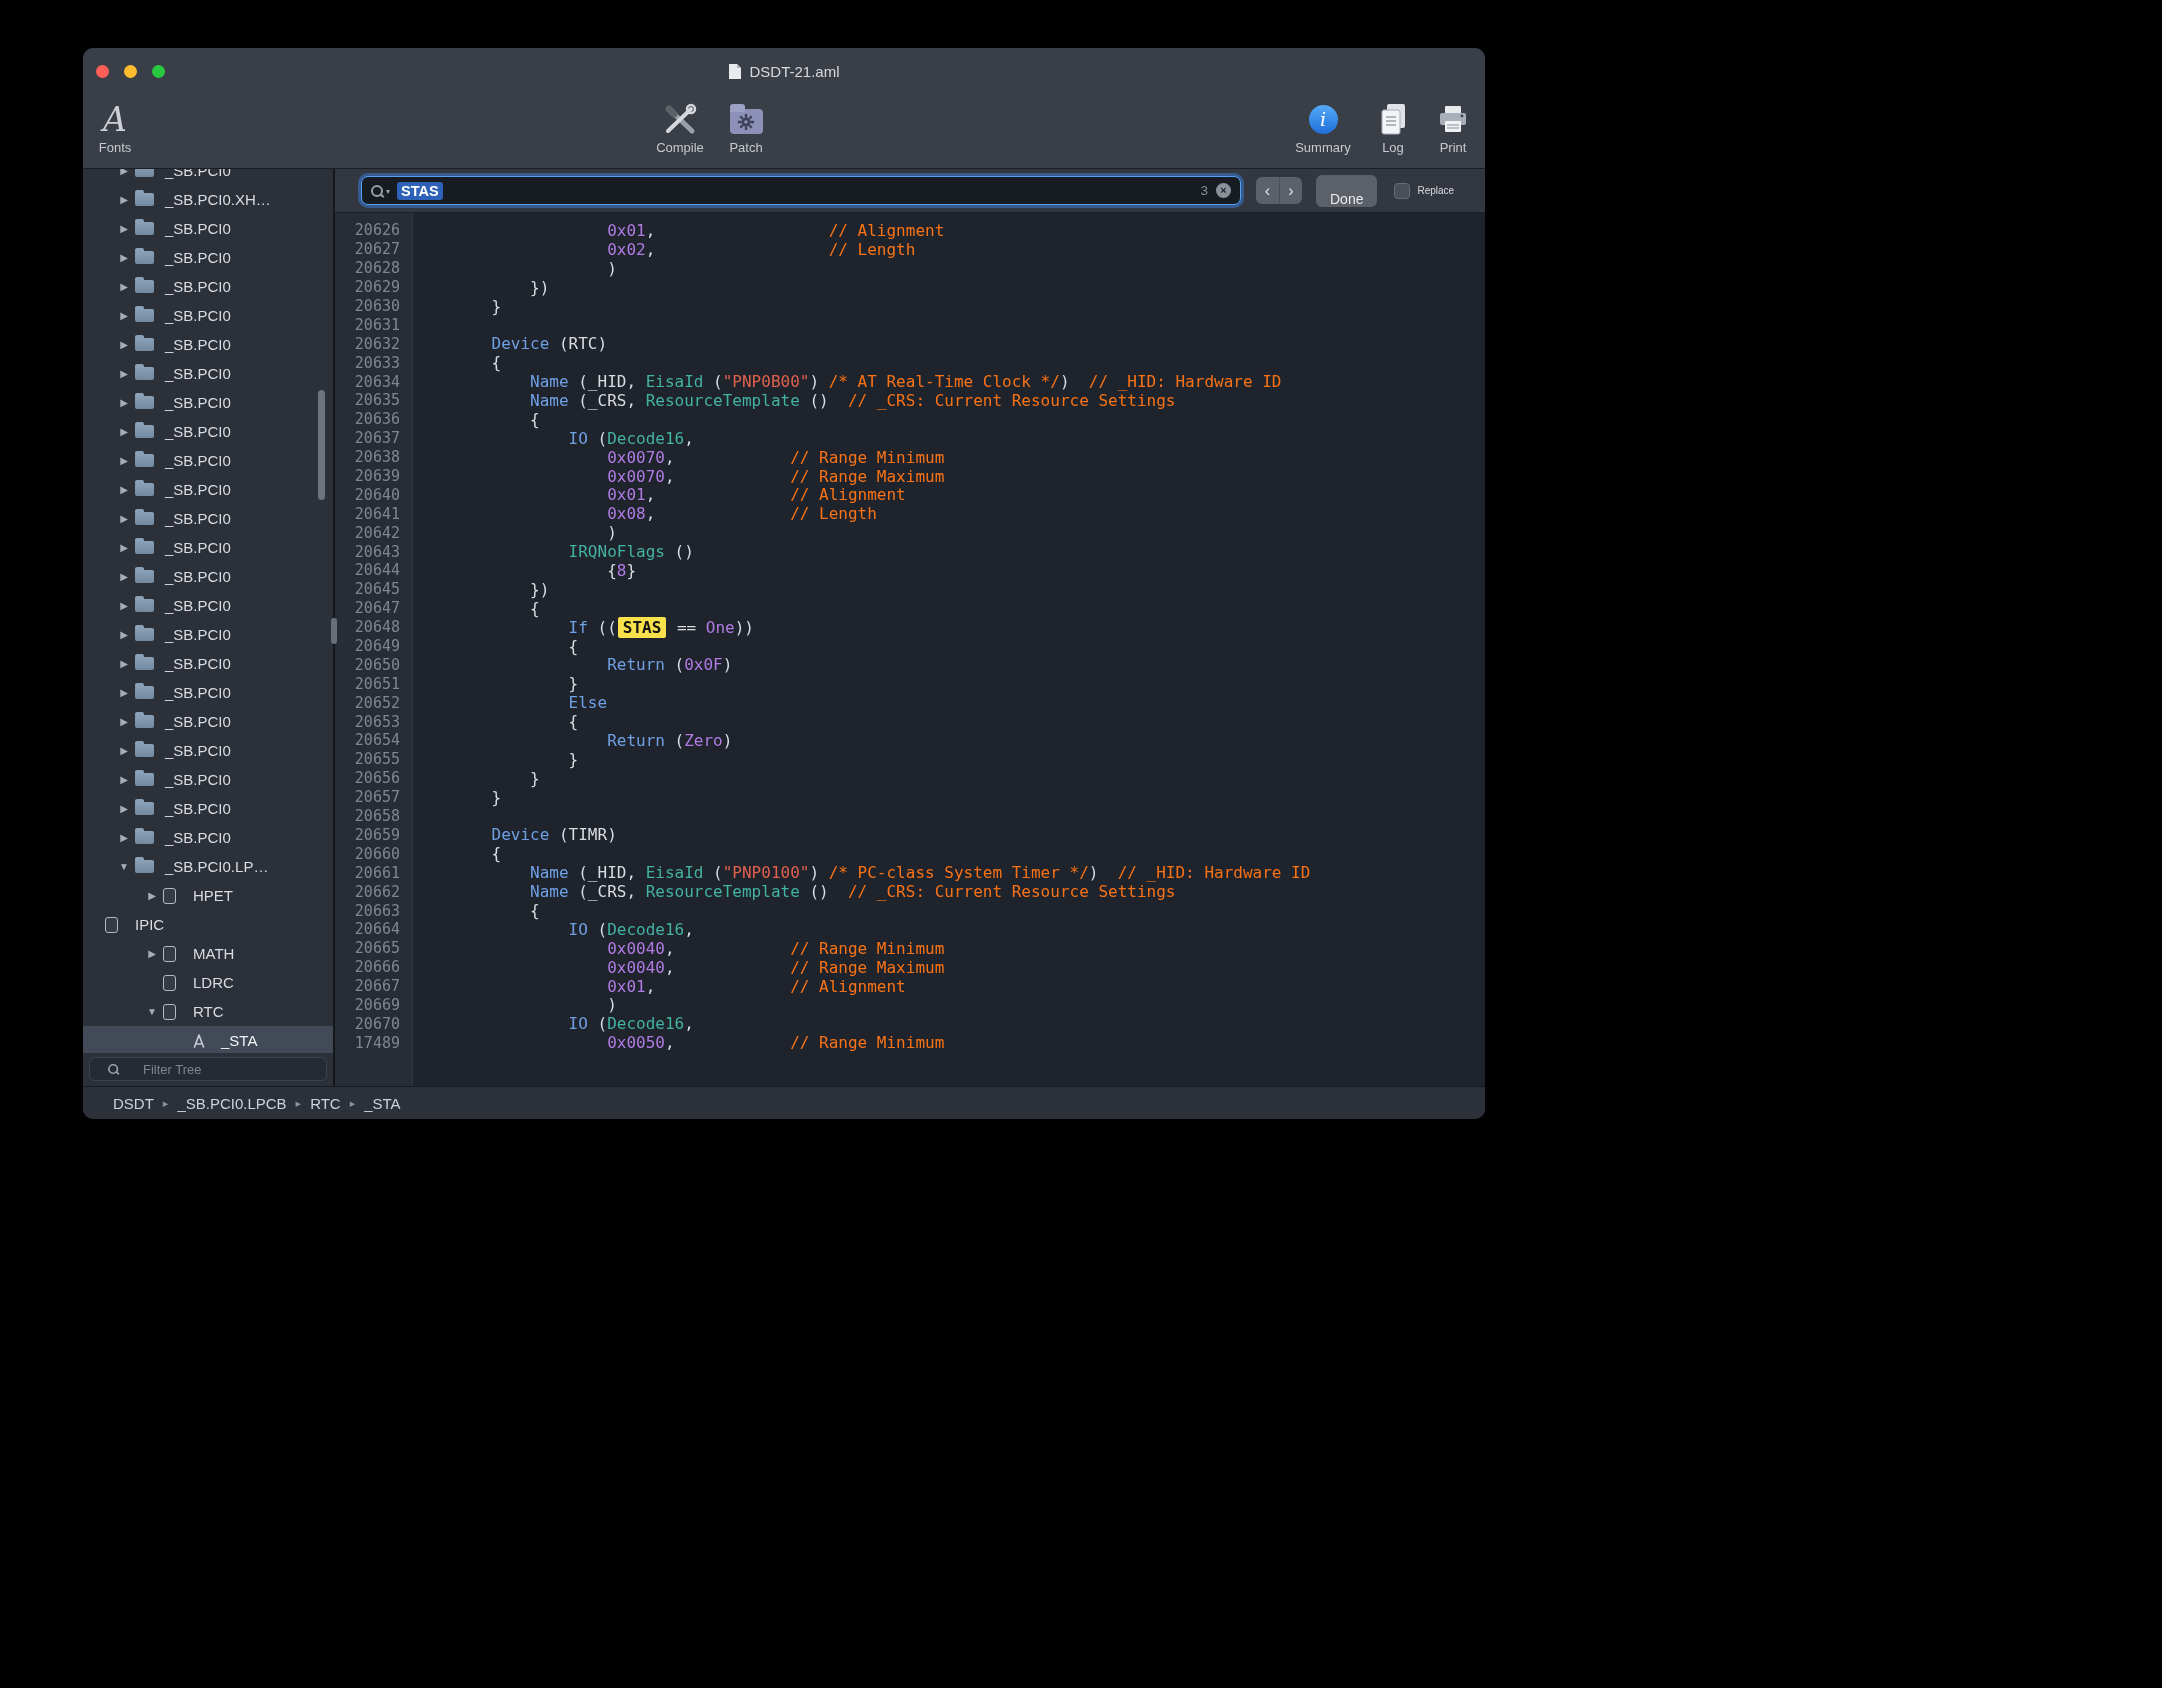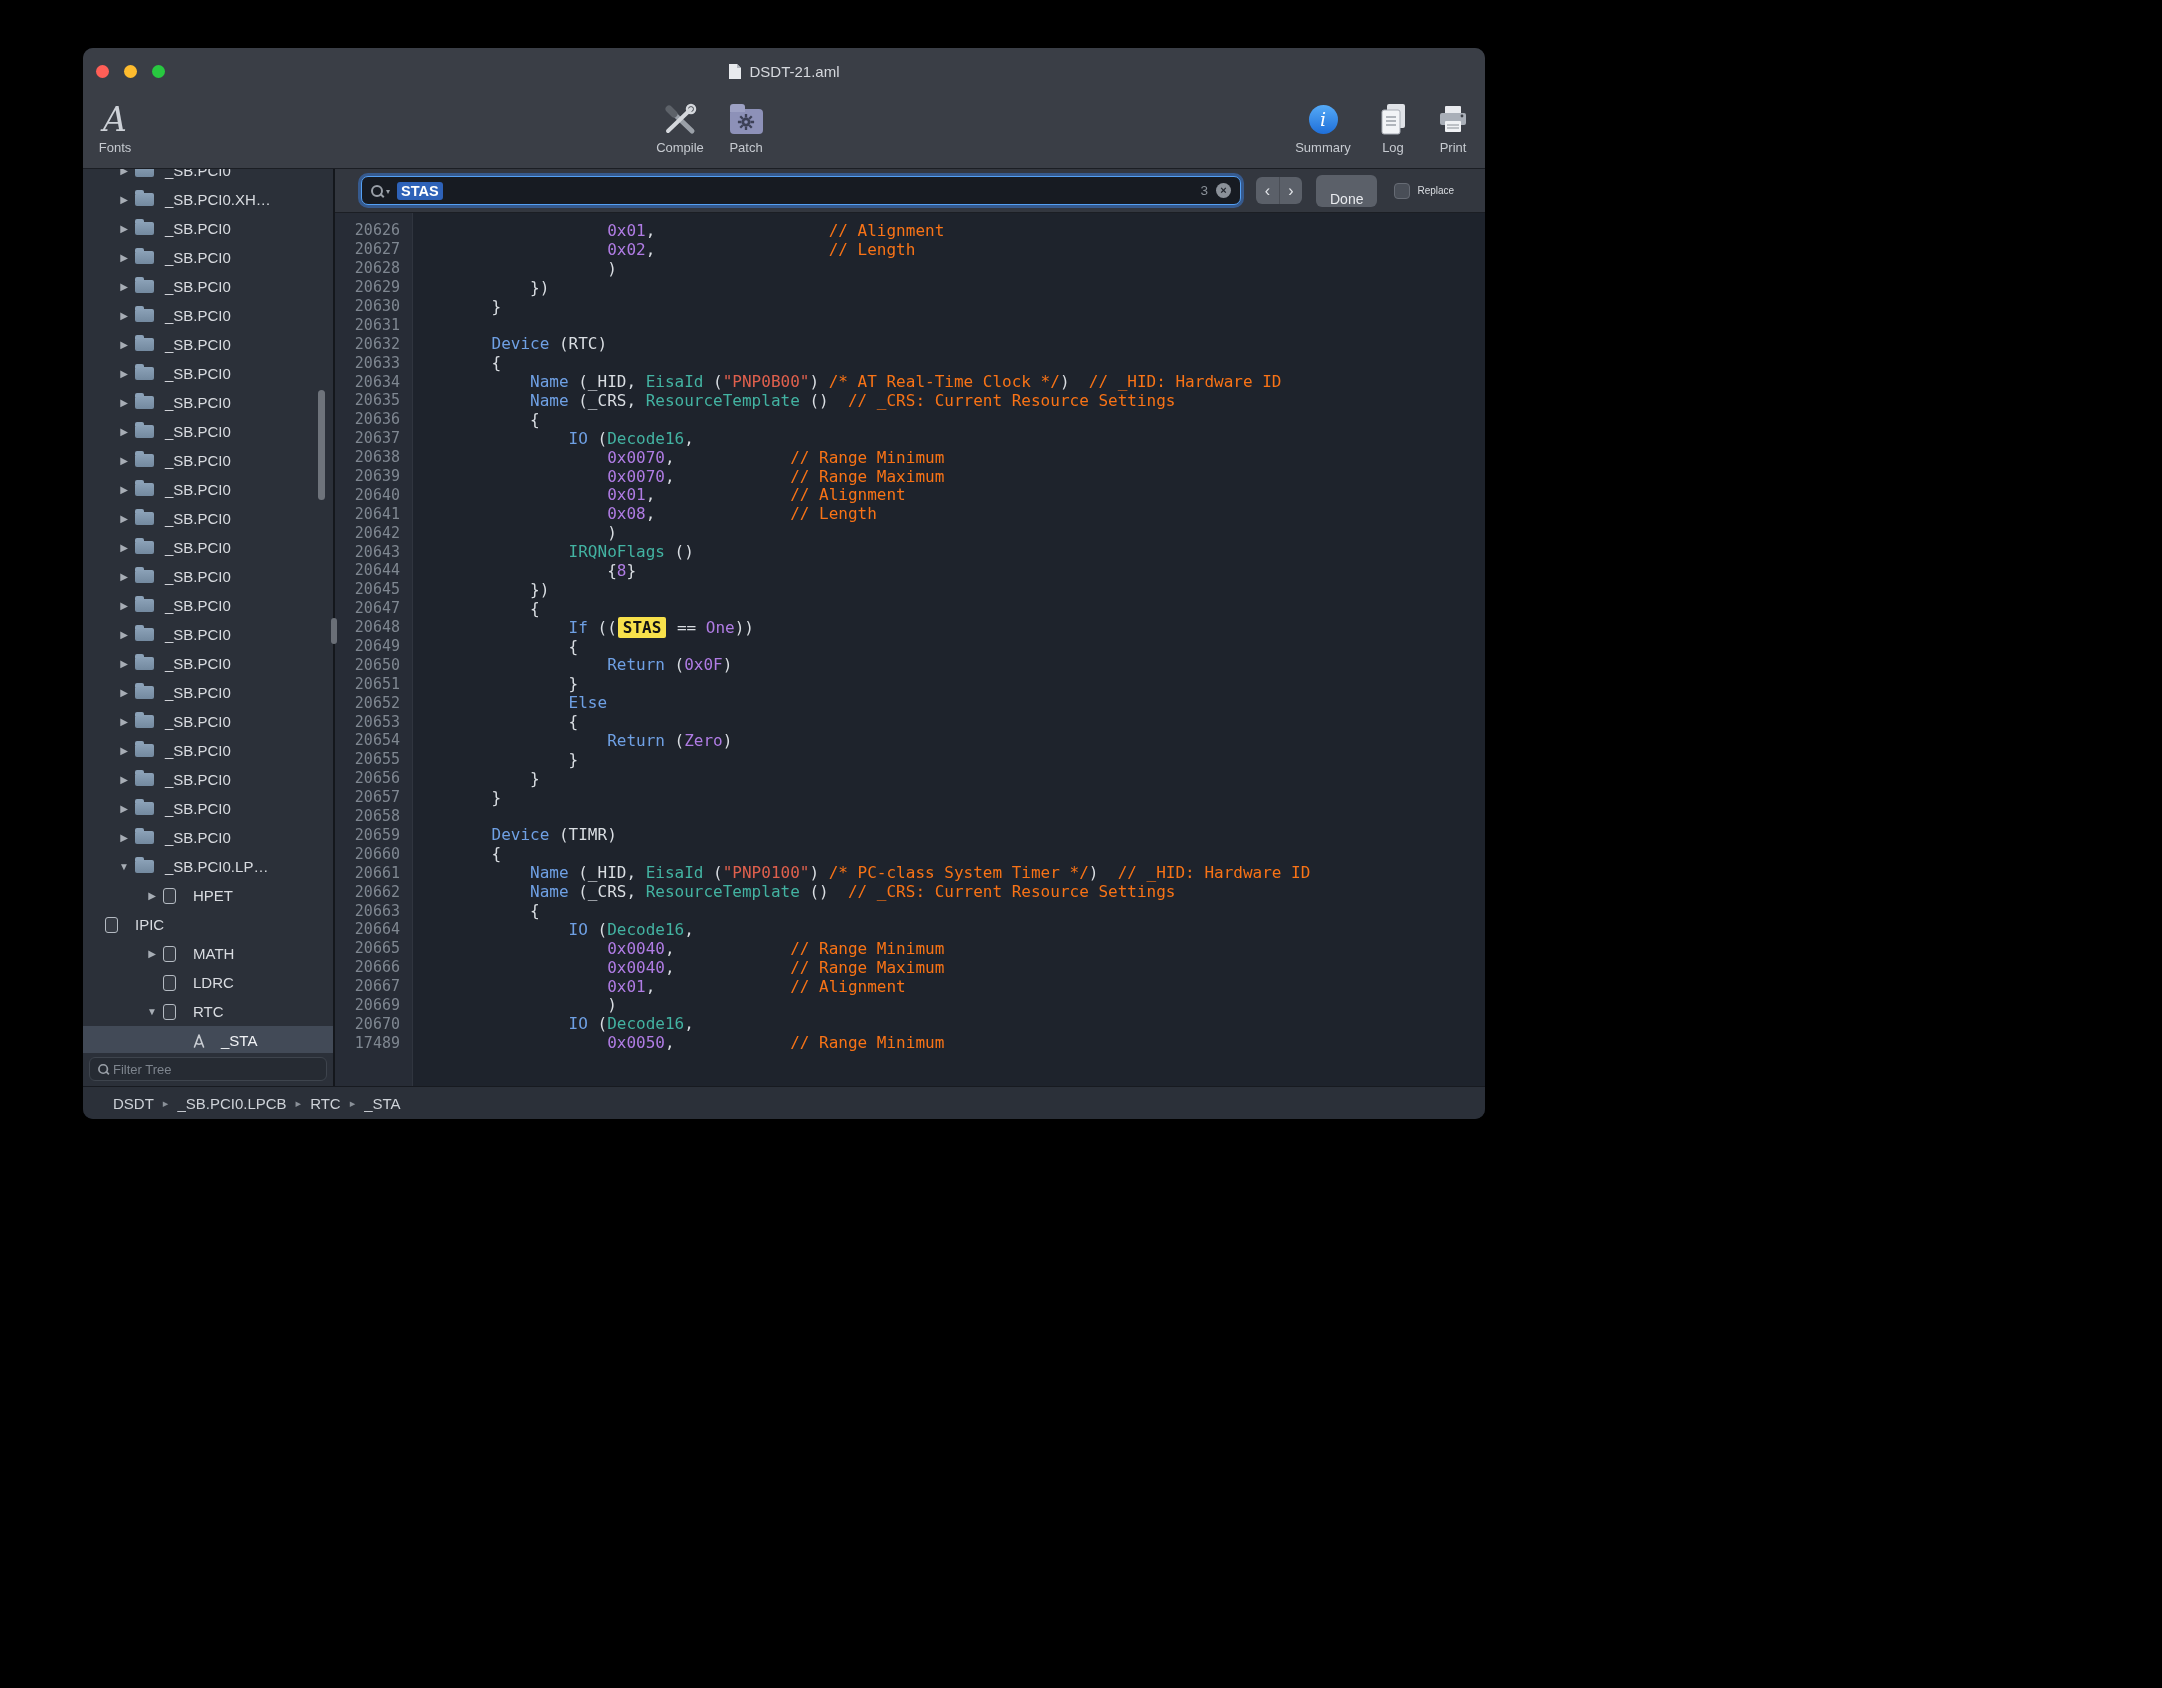--- a/index.html
+++ b/index.html
@@ -40,21 +40,21 @@
   .tree-inner { position:absolute; top:-13px; left:0; right:0; }
   .tree-row { height:29px; display:flex; align-items:center; color:#d9dce1; font-size:15px; white-space:nowrap; }
   .tree-row.selected { background:#424a57; color:#f0f2f5; }
   .tree-arrow { flex:0 0 22px; width:22px; font-size:10px; color:#a7adb5; text-align:center; }
   .tree-iconbox { flex:0 0 30px; width:30px; display:flex; align-items:center; }
   .icon-folder { width:19px; height:13px; background:linear-gradient(#8ba1b7,#73899f); border-radius:2px; position:relative; display:inline-block; }
   .icon-folder::before { content:""; position:absolute; top:-3px; left:0; width:9px; height:4px; background:#8ba1b7; border-radius:2px 2px 0 0; }
   .icon-file { width:13px; height:16px; border:1.5px solid #b4bac2; border-radius:3px; background:rgba(255,255,255,.05); display:inline-block; }
   .sidebar-scrollbar { position:absolute; right:8px; top:221px; width:7px; height:110px; border-radius:4px; background:#767b83; opacity:.9; }
   .filterbar { height:33px; padding:4px 6px 5px; }
-  .filter-field { height:24px; background:#262b33; border:1px solid #3e444d; border-radius:6px; display:flex; align-items:center; padding:0 7px; gap:2px; }
+  .filter-field { height:24px; background:#262b33; border:1px solid #3e444d; border-radius:6px; display:flex; align-items:center; padding:0 17px; gap:22px; }
   .filter-field input { background:transparent; border:none; outline:none; color:#d8dbe0; font-size:13px; width:100%; font-family:inherit; }
   .filter-field input::placeholder { color:#7d848d; }
 
   .divider { width:2px; background:#14171c; position:relative; z-index:3; }
   .split-handle { position:absolute; left:-2px; top:449px; width:6px; height:26px; border-radius:3px; background:#6a6f77; }
 
   
   .editor { flex:1; display:flex; flex-direction:column; min-width:0; background:#1e232c; }
   .findbar { height:44px; background:#33373f; border-bottom:1px solid #1b1e24; display:flex; align-items:center; padding-left:26px; flex:0 0 44px; }
   .find-field { width:880px; height:29px; background:#171b22; border-radius:7px; border:1px solid #54a0f4;

